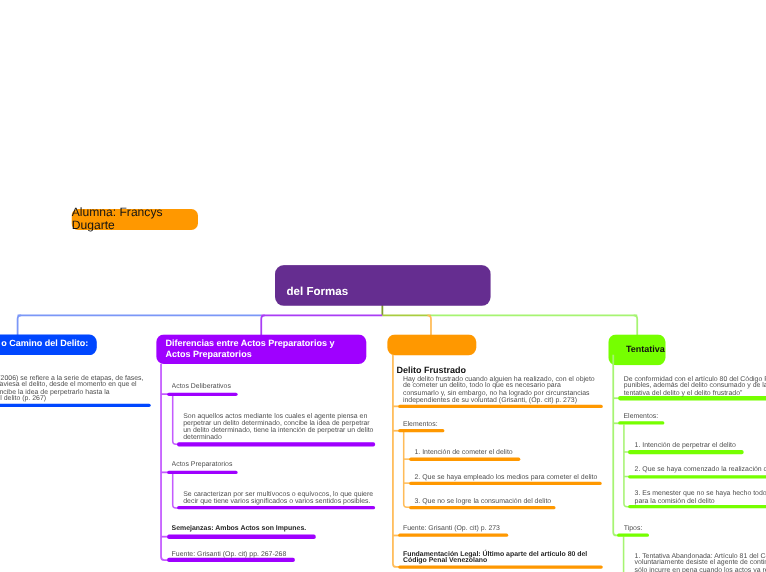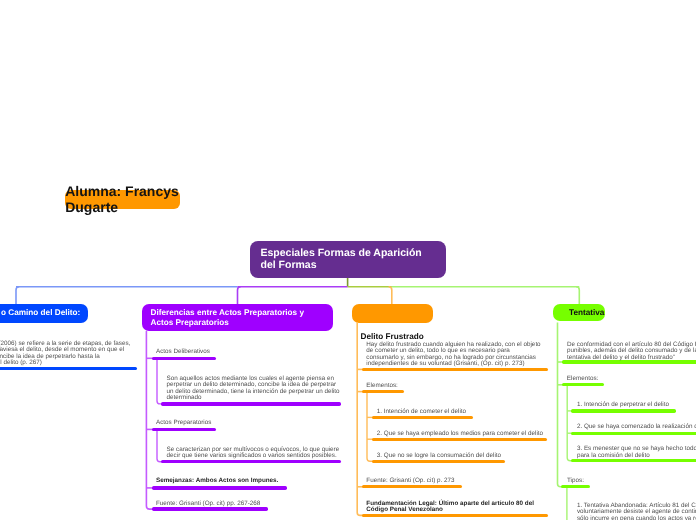--- a/index.html
+++ b/index.html
@@ -4,35 +4,35 @@
 <style>
   html,body{margin:0;padding:0;background:#fff;}
   body{width:696px;height:520px;overflow:hidden;font-family:"Liberation Sans",sans-serif;
        -webkit-font-smoothing:antialiased;text-rendering:geometricPrecision;}
   .canvas{position:relative;width:696px;height:520px;background:#fff;overflow:hidden;}
 
   .pill{position:absolute;box-sizing:border-box;display:flex;align-items:center;transform:translateZ(0);}
   .pill>span{display:block;}
 
   #badge{left:65.2px;top:190.2px;width:114.8px;height:18.5px;background:#ff9800;border-radius:6px;justify-content:center;}
-  #badge>span{font-size:14px;font-weight:bold;color:#141414;}
+  #badge>span{font-size:11px;font-weight:normal;color:#141414;}
 
   #center-node{left:250px;top:241px;width:196px;height:37px;background:#652d90;border-radius:8px;padding:0 10.5px;}
   #center-node>span{font-size:10.5px;font-weight:bold;color:#fff;line-height:11.5px;}
 
   .branch-pill{border-radius:7px;padding:0 8.5px;}
   .branch-pill>span{font-size:8.2px;font-weight:bold;line-height:9.9px;}
   #pill-iter>span,#pill-ten>span,#pill-fru>span{white-space:nowrap;}
   #pill-iter{left:-57.5px;top:304px;width:145px;height:18.5px;background:#0047ff;}
   #pill-iter>span{color:#fff;}
   #pill-dif{left:142px;top:304px;width:191px;height:27px;background:#9f00ff;}
   #pill-dif>span{color:#fff;}
   #pill-fru{left:352px;top:304px;width:80.5px;height:18.5px;background:#ff9800;}
   #pill-fru>span{color:#111;margin-top:48px;}
-  #pill-ten{left:553px;top:304px;width:52px;height:17px;background:#76ff00;padding-left:16px;}
+  #pill-ten{left:553px;top:304px;width:52px;height:28px;background:#76ff00;padding-left:16px;}
   #pill-ten>span{color:#111;}
   .bar{position:absolute;height:3.3px;border-radius:1.65px;}
 
   .txt{position:absolute;font-size:6.3px;color:#4f4f4f;line-height:6.45px;white-space:pre;width:320px;
        transform:translateZ(0);}
   .txt.b{font-weight:bold;color:#262626;}
 </style>
 </head>
 <body>
 
@@ -45,21 +45,21 @@
     <path d="M 391.8 286.7 L 579.3 286.7" fill="none" stroke="#a6f472" stroke-width="1.6"></path>
     <path d="M 19.20 286.70 Q 16.00 286.70 16.00 289.90 L 16.00 304.5" fill="none" stroke="#7b97f7" stroke-width="1.6"></path>
     <path d="M 240.70 286.70 Q 237.50 286.70 237.50 289.90 L 237.50 304.5" fill="none" stroke="#a93df5" stroke-width="1.6"></path>
     <path d="M 388.60 286.70 Q 391.80 286.70 391.80 289.90 L 391.80 304.5" fill="none" stroke="#ffbc59" stroke-width="1.6"></path>
     <path d="M 576.10 286.70 Q 579.30 286.70 579.30 289.90 L 579.30 304.5" fill="none" stroke="#a6f472" stroke-width="1.6"></path>
   </svg>
   <div class="pill" id="badge">
     <span>Alumna: Francys Dugarte</span>
   </div>
   <div class="pill" id="center-node">
-    <span><b>Especiales Formas de Aparición</b><br><b>del Formas</b></span>
+    <span><br><b>del Formas</b></span>
   </div>
   <div class="pill branch-pill" id="pill-iter">
     <span>Iter Criminis o Camino del Delito:</span>
   </div>
   <div class="pill branch-pill" id="pill-dif">
     <span>Diferencias entre Actos Preparatorios y Actos Preparatorios</span>
   </div>
   <div class="pill branch-pill" id="pill-fru">
     <span>Delito Frustrado</span>
   </div>

